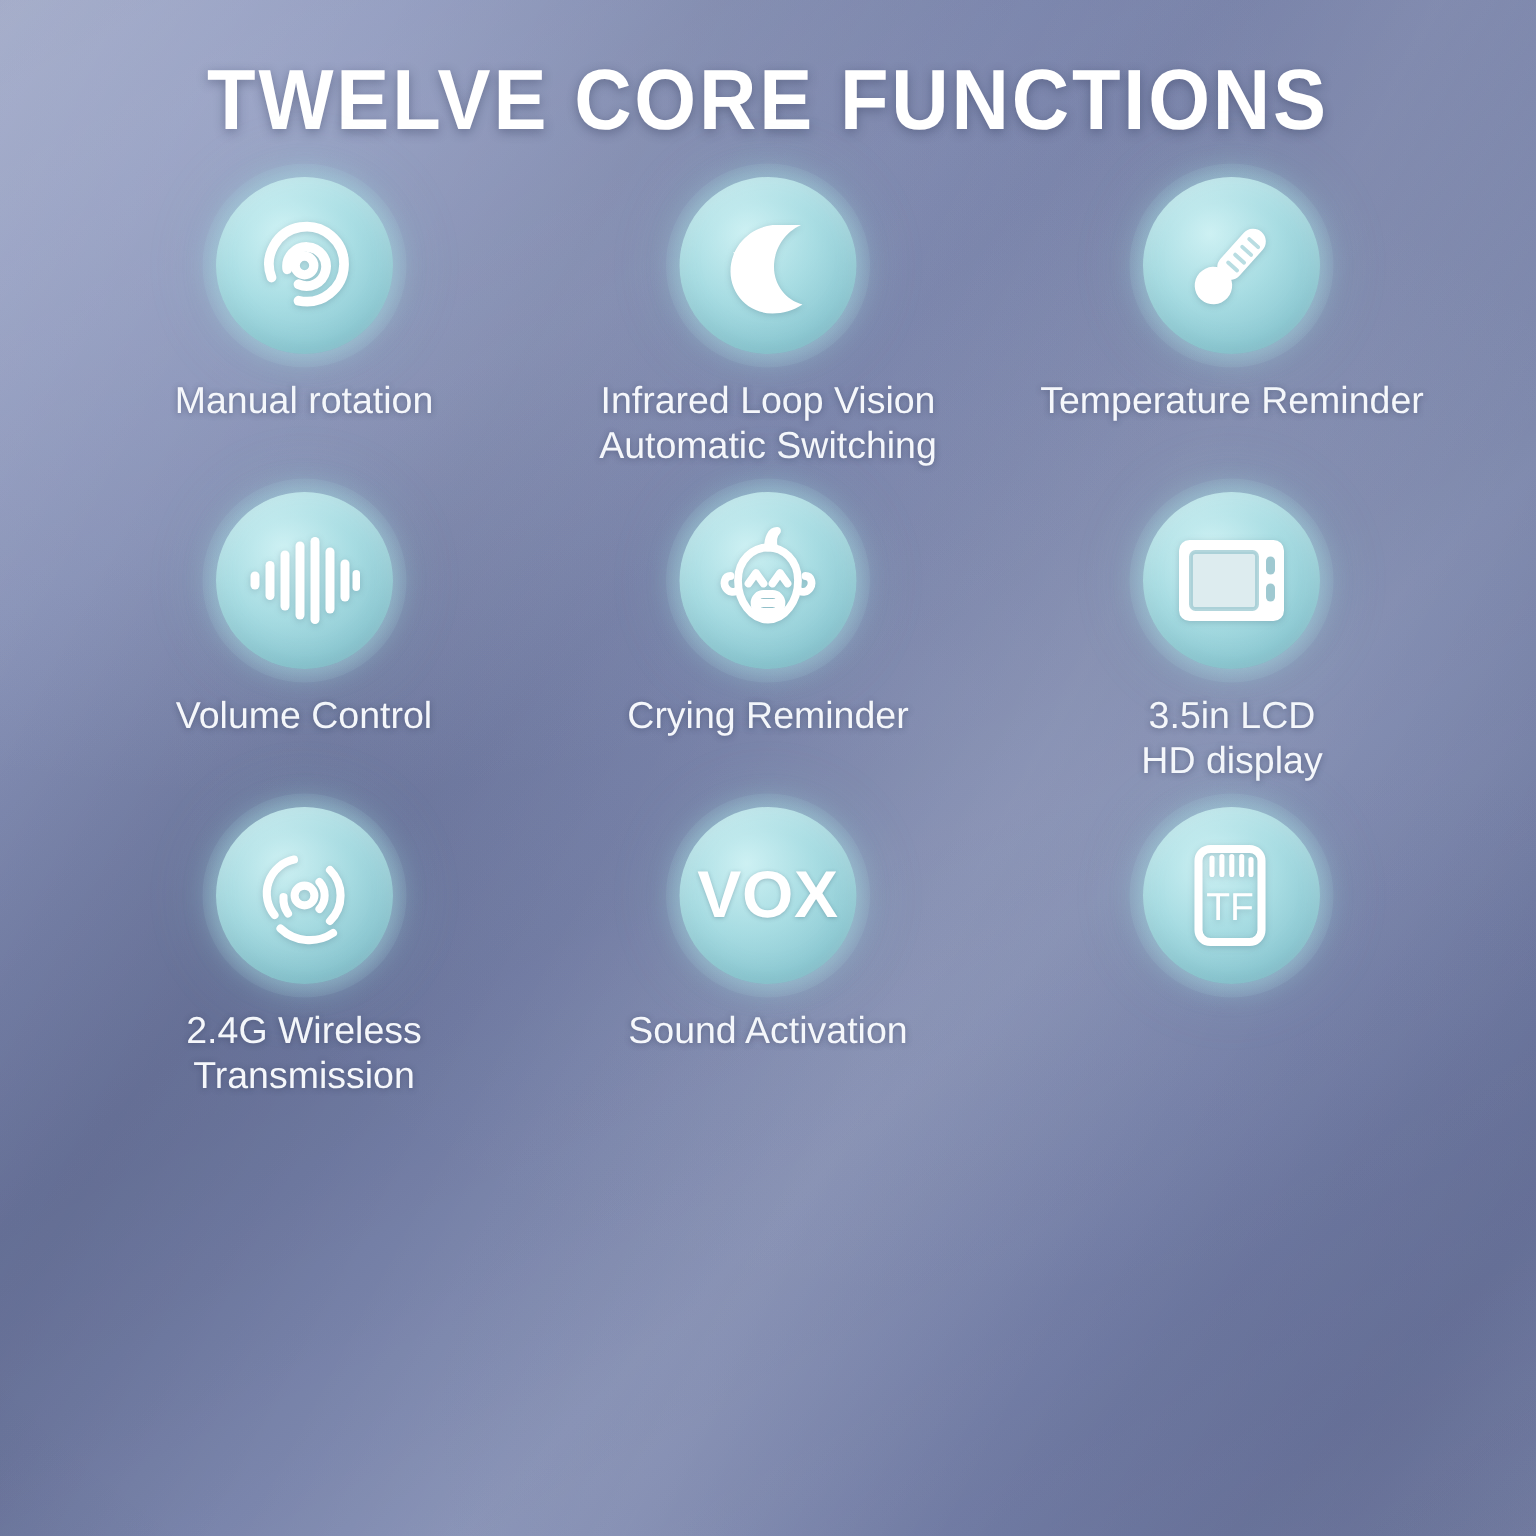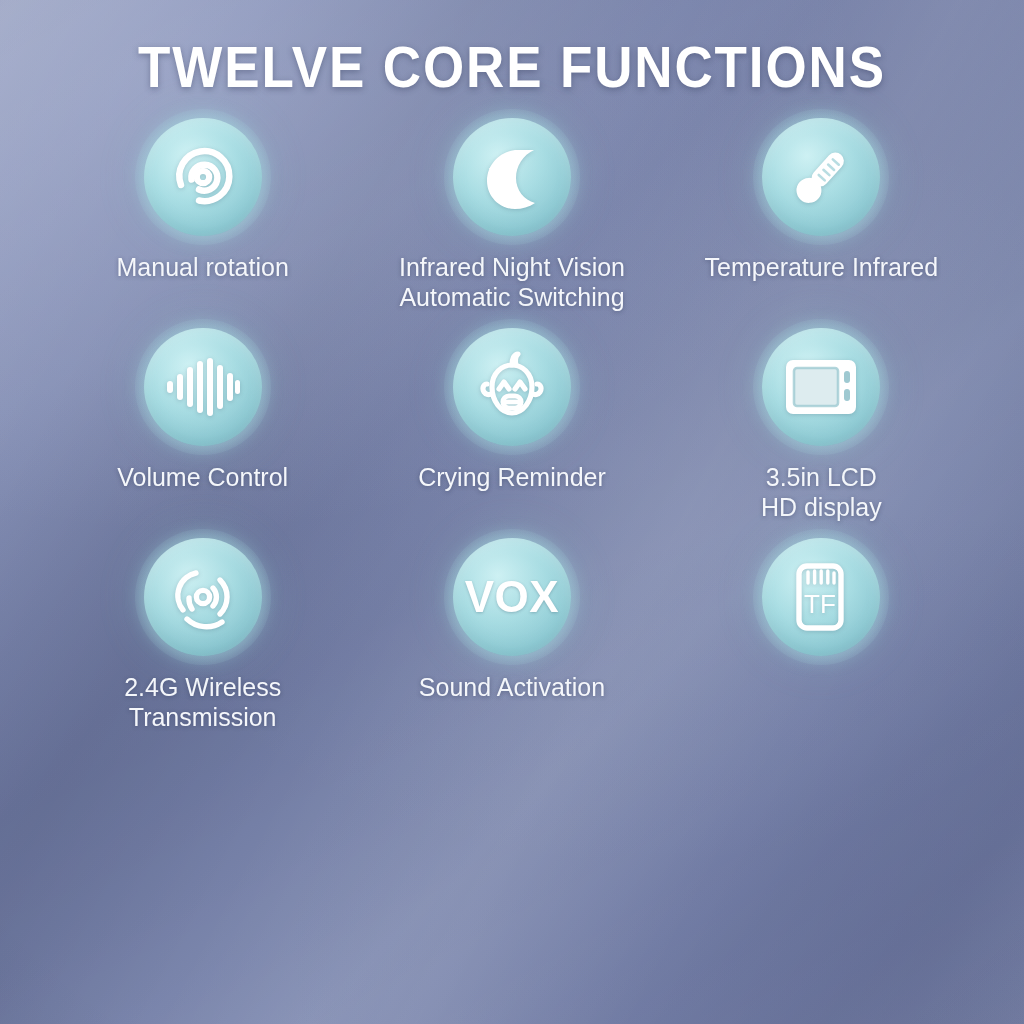--- a/index.html
+++ b/index.html
@@ -207,21 +207,21 @@
         <div class="label">Manual rotation</div>
       </div>
 
       <div class="cell">
         <div class="badge">
           <svg width="74" height="74" viewBox="0 0 74 74">
             <path d="M57 11 C46 16 39 27 39 39 C39 51 47 61 58 64 C52 68 45 70 38 70 C22 70 10 57 10 42 C10 26 22 13 38 11 Z" fill="#ffffff" transform="translate(2,-1)"></path>
             <path d="M28 18 L32.2 27.4 L42.4 28.3 L34.7 35.2 L37 45.2 L28 39.9 L19 45.2 L21.3 35.2 L13.6 28.3 L23.8 27.4 Z" fill="#ffffff"></path>
           </svg>
         </div>
-        <div class="label">Infrared Night Vision
+        <div class="label">Infrared Loop Vision
 Automatic Switching</div>
       </div>
 
 
 
       <div class="cell">
         <div class="badge">
           <svg width="72" height="72" viewBox="0 0 72 72">
             <g transform="rotate(42 36 36)">
               <rect x="27.5" y="6" width="17" height="40" rx="8.5" fill="#ffffff"></rect>
@@ -229,21 +229,21 @@
               <rect x="31" y="40" width="10" height="12" fill="#ffffff"></rect>
               <g stroke="#b9dde2" stroke-width="2.6" stroke-linecap="round">
                 <line x1="33" y1="15" x2="41" y2="15"></line>
                 <line x1="33" y1="22" x2="41" y2="22"></line>
                 <line x1="33" y1="29" x2="41" y2="29"></line>
                 <line x1="33" y1="36" x2="41" y2="36"></line>
               </g>
             </g>
           </svg>
         </div>
-        <div class="label">Temperature Infrared</div>
+        <div class="label">Temperature Reminder</div>
       </div>
 
       <div class="cell">
         <div class="badge">
           <svg width="76" height="62" viewBox="0 0 76 62">
             <g fill="#ffffff">
               <rect x="2" y="25" width="6" height="12" rx="3"></rect>
               <rect x="12" y="18" width="6" height="26" rx="3"></rect>
               <rect x="22" y="11" width="6" height="40" rx="3"></rect>
               <rect x="32" y="5" width="6" height="52" rx="3"></rect>

